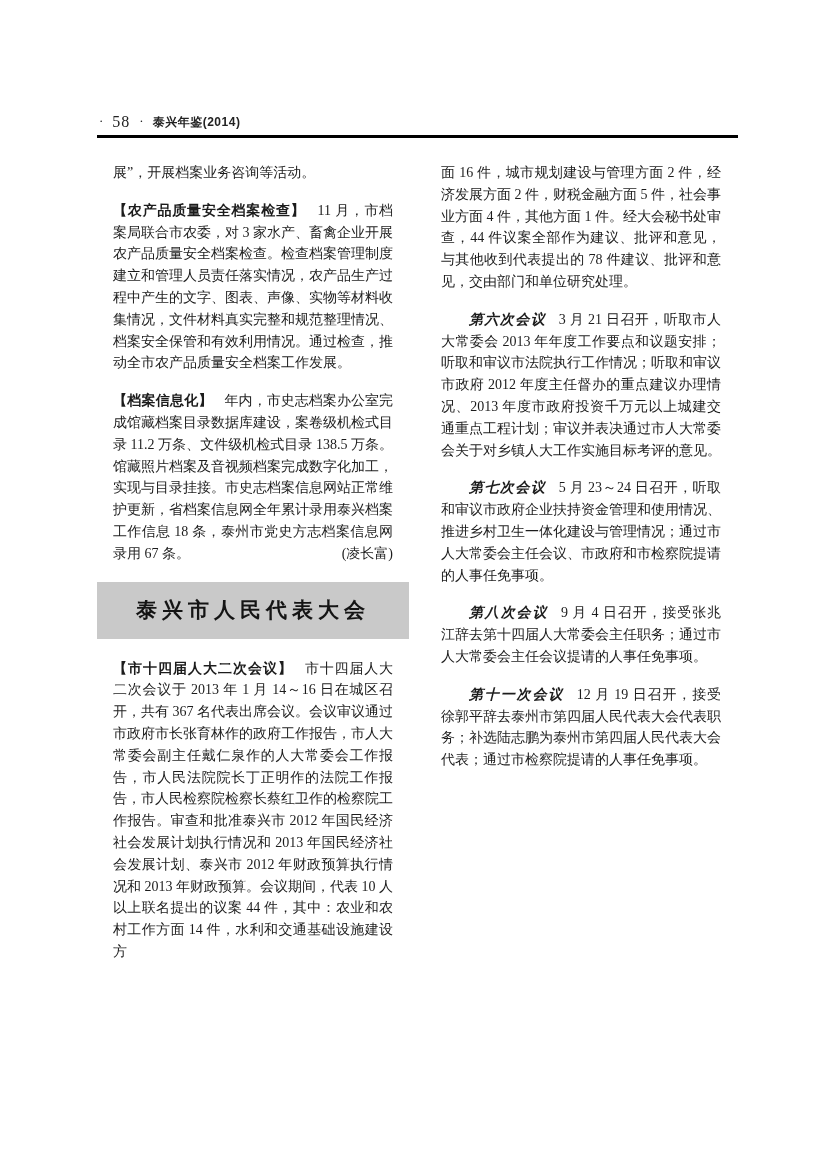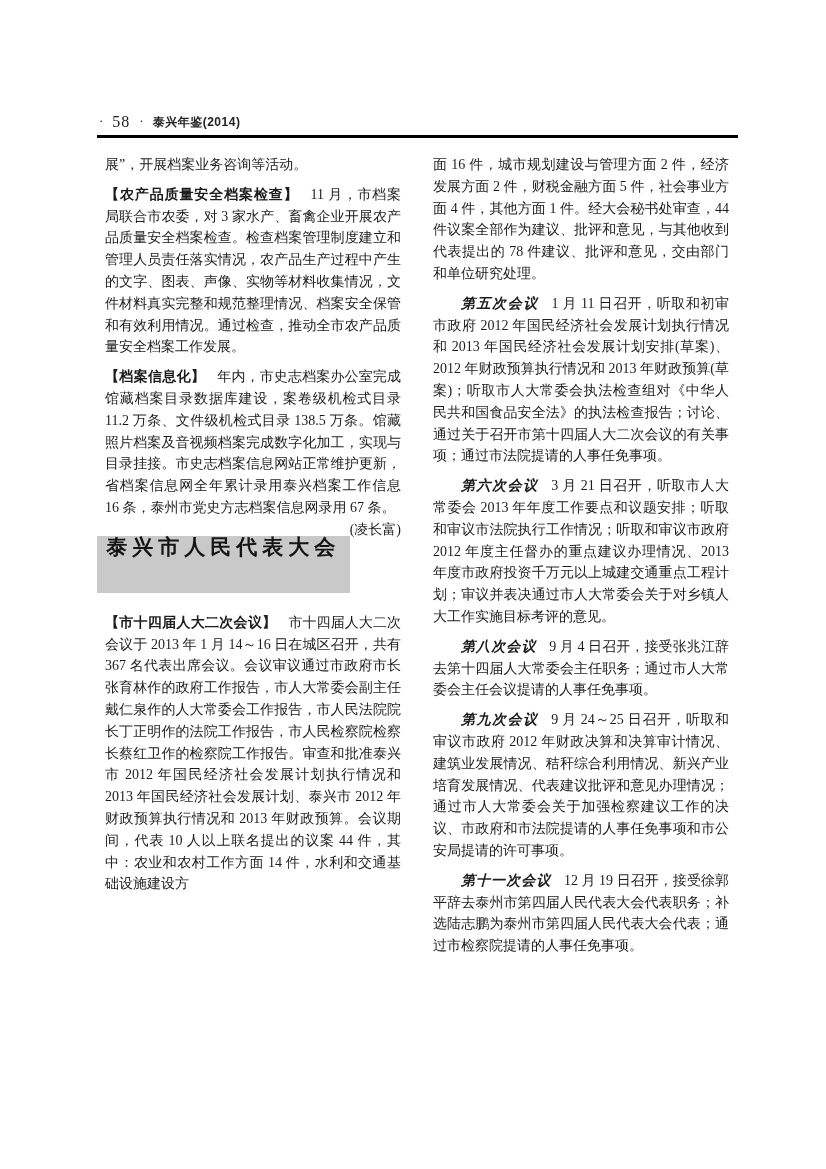--- a/index.html
+++ b/index.html
@@ -50,21 +50,21 @@
     gap: 16px;
   }
   .col {
     width: 312px;
     font-size: 14px;
     line-height: 21.8px;
     text-align: justify;
     text-justify: inter-ideograph;
     color: #1c1c1c;
   }
-  .col p { margin: 8px; }
+  .col p { margin: 16px; }
   .entry { margin-top: 11px; }
   .entry-head {
     font-weight: bold;
     font-family: "Liberation Sans", "DejaVu Sans", sans-serif;
     margin-right: 0.85em;
     letter-spacing: 0.2px;
   }
   .meeting { text-indent: 2em; }
   .meeting-head {
     font-style: italic;
@@ -72,20 +72,21 @@
     margin-right: 0.9em;
     letter-spacing: 1px;
   }
   .attribution { float: right; }
   
   .section-box {
     margin: 17px 0 19px 0;
     height: 57px;
     background: #c9c9c9;
     display: flex;
+    align-items: center;
     justify-content: center;
   }
   .section-box .section-title {
     font-family: "Liberation Sans", "DejaVu Sans", sans-serif;
     font-weight: bold;
     font-size: 21px;
     letter-spacing: 5px;
     color: #141414;
   }
 </style>
@@ -104,43 +105,42 @@
 
   <div class="columns">
 
     <div class="col">
 
       <p>展”，开展档案业务咨询等活动。</p>
 
 
       <p class="entry"><span class="entry-head">【农产品质量安全档案检查】</span><span>11 月，市档案局联合市农委，对 3 家水产、畜禽企业开展农产品质量安全档案检查。检查档案管理制度建立和管理人员责任落实情况，农产品生产过程中产生的文字、图表、声像、实物等材料收集情况，文件材料真实完整和规范整理情况、档案安全保管和有效利用情况。通过检查，推动全市农产品质量安全档案工作发展。</span></p>
 
-      <p class="entry"><span class="entry-head">【档案信息化】</span><span>年内，市史志档案办公室完成馆藏档案目录数据库建设，案卷级机检式目录 11.2 万条、文件级机检式目录 138.5 万条。馆藏照片档案及音视频档案完成数字化加工，实现与目录挂接。市史志档案信息网站正常维护更新，省档案信息网全年累计录用泰兴档案工作信息 16 条，泰州市党史方志档案信息网录用 67 条。</span><span class="attribution">(凌长富)</span></p>
+      <p class="entry"><span class="entry-head">【档案信息化】</span><span>年内，市史志档案办公室完成馆藏档案目录数据库建设，案卷级机检式目录 11.2 万条、文件级机检式目录 138.5 万条。馆藏照片档案及音视频档案完成数字化加工，实现与目录挂接。市史志档案信息网站正常维护更新，省档案信息网全年累计录用泰兴档案工作信息 18 条，泰州市党史方志档案信息网录用 67 条。</span><span class="attribution">(凌长富)</span></p>
 
       <div class="section-box">
         <span class="section-title">泰兴市人民代表大会</span>
       </div>
 
 
       <p class="entry"><span class="entry-head">【市十四届人大二次会议】</span><span>市十四届人大二次会议于 2013 年 1 月 14～16 日在城区召开，共有 367 名代表出席会议。会议审议通过市政府市长张育林作的政府工作报告，市人大常委会副主任戴仁泉作的人大常委会工作报告，市人民法院院长丁正明作的法院工作报告，市人民检察院检察长蔡红卫作的检察院工作报告。审查和批准泰兴市 2012 年国民经济社会发展计划执行情况和 2013 年国民经济社会发展计划、泰兴市 2012 年财政预算执行情况和 2013 年财政预算。会议期间，代表 10 人以上联名提出的议案 44 件，其中：农业和农村工作方面 14 件，水利和交通基础设施建设方</span></p>
 
     </div>
 
     <div class="col">
 
       <p>面 16 件，城市规划建设与管理方面 2 件，经济发展方面 2 件，财税金融方面 5 件，社会事业方面 4 件，其他方面 1 件。经大会秘书处审查，44 件议案全部作为建议、批评和意见，与其他收到代表提出的 78 件建议、批评和意见，交由部门和单位研究处理。</p>
 
 
-      <p class="meeting"><span class="meeting-head">第五次会议</span><span>1 月 11 日召开，听取和初审市政府 2012 年国民经济社会发展计划执行情况和 2013 年国民经济社会发展计划安排(草案)、2012 年财政预算执行情况和 2013 年财政预算(草案)；听取市人大常委会执法检查组对《中华人民共和国食品安全法》的执法检查报告；讨论、通过关于召开市第十四届人大二次会议的有关事项；通过市法院提请的人事任免事项。</span></p>
 
       <p class="meeting"><span class="meeting-head">第六次会议</span><span>3 月 21 日召开，听取市人大常委会 2013 年年度工作要点和议题安排；听取和审议市法院执行工作情况；听取和审议市政府 2012 年度主任督办的重点建议办理情况、2013 年度市政府投资千万元以上城建交通重点工程计划；审议并表决通过市人大常委会关于对乡镇人大工作实施目标考评的意见。</span></p>
 
+      <p class="meeting"><span class="meeting-head">第七次会议</span><span>5 月 23～24 日召开，听取和审议市政府企业扶持资金管理和使用情况、推进乡村卫生一体化建设与管理情况；通过市人大常委会主任会议、市政府和市检察院提请的人事任免事项。</span></p>
 
       <p class="meeting"><span class="meeting-head">第八次会议</span><span>9 月 4 日召开，接受张兆江辞去第十四届人大常委会主任职务；通过市人大常委会主任会议提请的人事任免事项。</span></p>
 
-      <p class="meeting"><span class="meeting-head">第九次会议</span><span>9 月 24～25 日召开，听取和审议市政府 2012 年财政决算和决算审计情况、建筑业发展情况、秸秆综合利用情况、新兴产业培育发展情况、代表建议批评和意见办理情况；通过市人大常委会关于加强检察建议工作的决议、市政府和市法院提请的人事任免事项和市公安局提请的许可事项。</span></p>
 
 
       <p class="meeting"><span class="meeting-head">第十一次会议</span><span>12 月 19 日召开，接受徐郭平辞去泰州市第四届人民代表大会代表职务；补选陆志鹏为泰州市第四届人民代表大会代表；通过市检察院提请的人事任免事项。</span></p>
 
     </div>
   </div>
 </div>
 
 </body></html>

